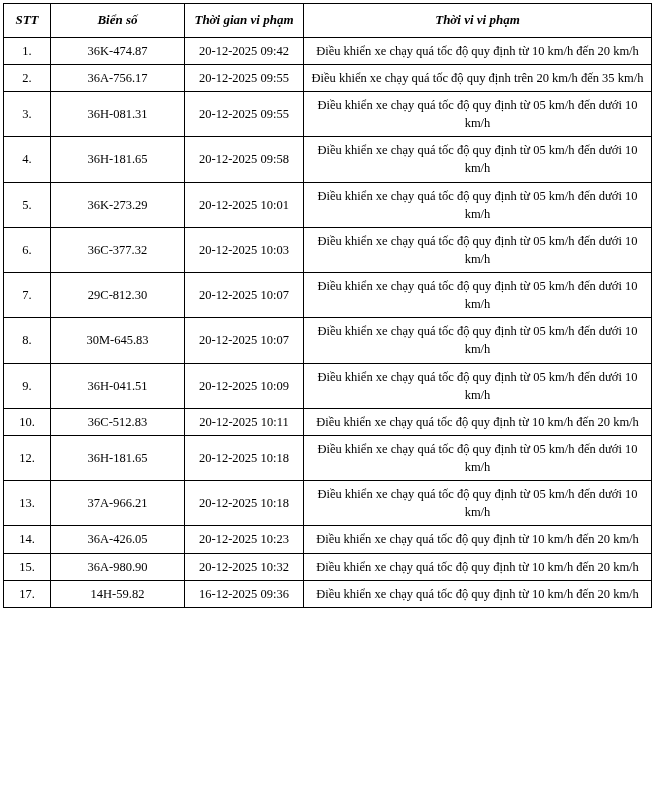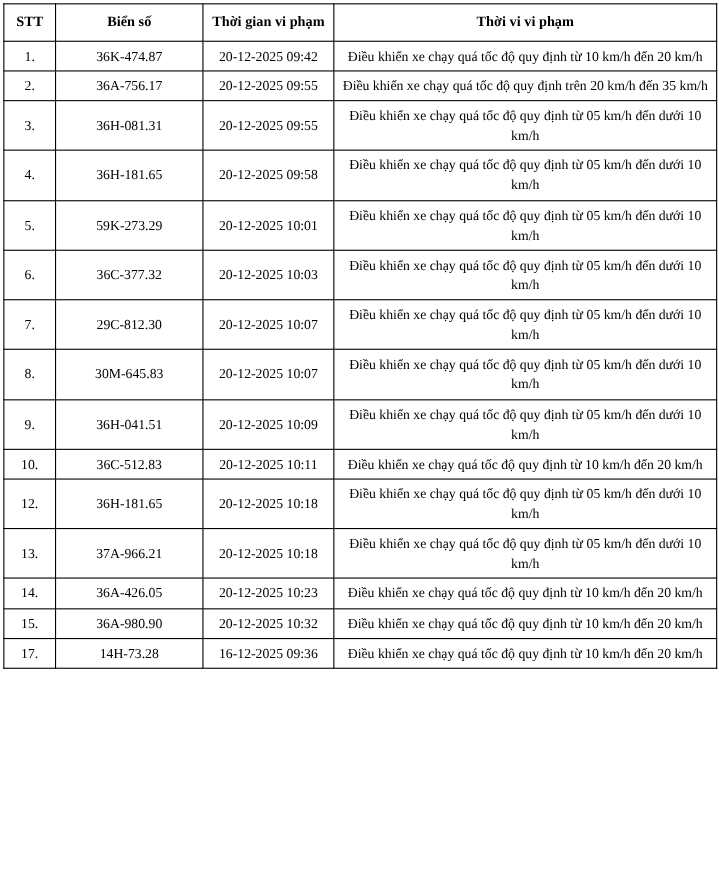--- a/index.html
+++ b/index.html
@@ -33,20 +33,21 @@
     font-size: 12.5px;
     line-height: 1.45;
     vertical-align: middle;
     text-align: center;
     word-wrap: break-word;
   }
   table.violations th {
     font-weight: bold;
     font-size: 13px;
     padding: 7px 3px;
+    font-style: italic;
   }
   col.c-stt { width: 47px; }
   col.c-plate { width: 134px; }
   col.c-time { width: 119px; }
   col.c-behavior { width: 348px; }
   td.stt-cell { font-size: 12px; }
   td.plate-cell { font-size: 12.5px; }
   td.time-cell { font-size: 12.5px; }
   td.behavior-cell {
     font-size: 12.5px;
@@ -94,21 +95,21 @@
         <td class="behavior-cell">Điều khiển xe chạy quá tốc độ quy định từ 05 km/h đến dưới 10 km/h</td>
       </tr>
       <tr>
         <td class="stt-cell">4.</td>
         <td class="plate-cell">36H-181.65</td>
         <td class="time-cell">20-12-2025 09:58</td>
         <td class="behavior-cell">Điều khiển xe chạy quá tốc độ quy định từ 05 km/h đến dưới 10 km/h</td>
       </tr>
       <tr>
         <td class="stt-cell">5.</td>
-        <td class="plate-cell">59K-273.29</td>
+        <td class="plate-cell">36K-273.29</td>
         <td class="time-cell">20-12-2025 10:01</td>
         <td class="behavior-cell">Điều khiển xe chạy quá tốc độ quy định từ 05 km/h đến dưới 10 km/h</td>
       </tr>
       <tr>
         <td class="stt-cell">6.</td>
         <td class="plate-cell">36C-377.32</td>
         <td class="time-cell">20-12-2025 10:03</td>
         <td class="behavior-cell">Điều khiển xe chạy quá tốc độ quy định từ 05 km/h đến dưới 10 km/h</td>
       </tr>
       <tr>
@@ -154,19 +155,19 @@
         <td class="behavior-cell">Điều khiển xe chạy quá tốc độ quy định từ 10 km/h đến 20 km/h</td>
       </tr>
       <tr>
         <td class="stt-cell">15.</td>
         <td class="plate-cell">36A-980.90</td>
         <td class="time-cell">20-12-2025 10:32</td>
         <td class="behavior-cell">Điều khiển xe chạy quá tốc độ quy định từ 10 km/h đến 20 km/h</td>
       </tr>
       <tr>
         <td class="stt-cell">17.</td>
-        <td class="plate-cell">14H-73.28</td>
+        <td class="plate-cell">14H-59.82</td>
         <td class="time-cell">16-12-2025 09:36</td>
         <td class="behavior-cell">Điều khiển xe chạy quá tốc độ quy định từ 10 km/h đến 20 km/h</td>
       </tr>
     </tbody>
   </table>
 </div>
 
 </body></html>

